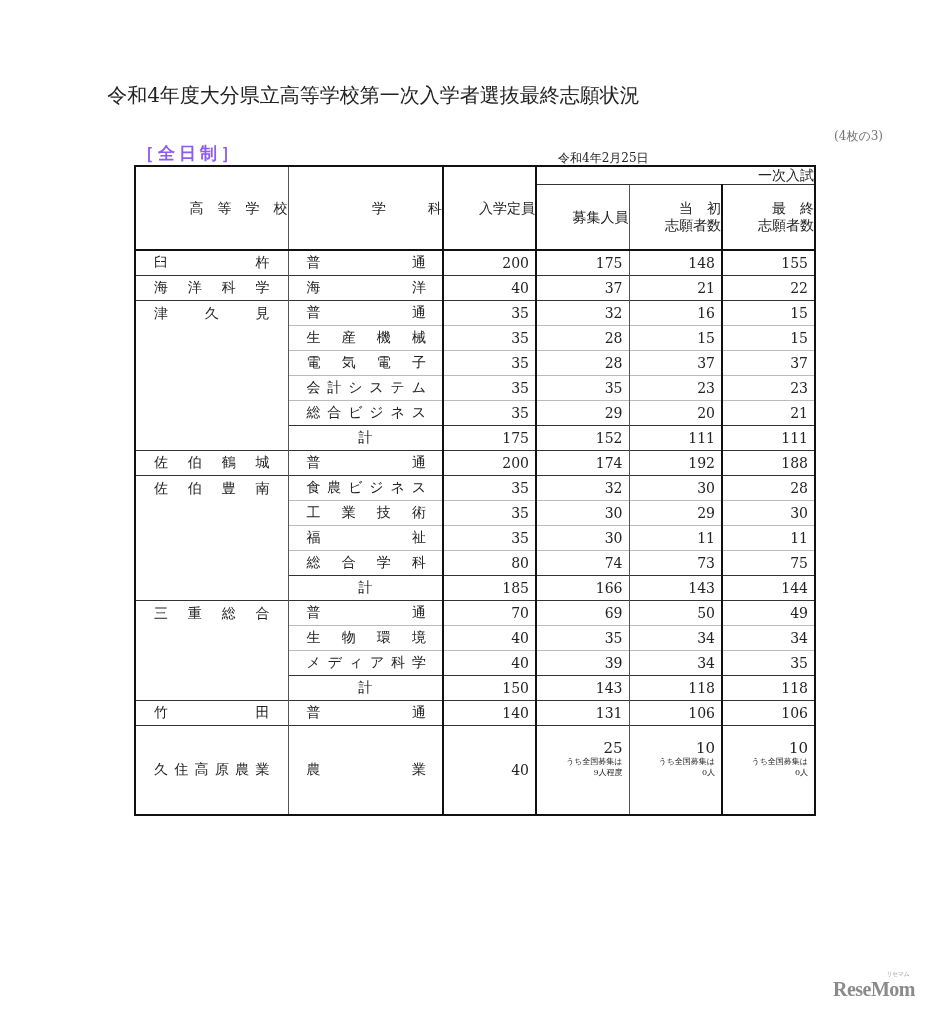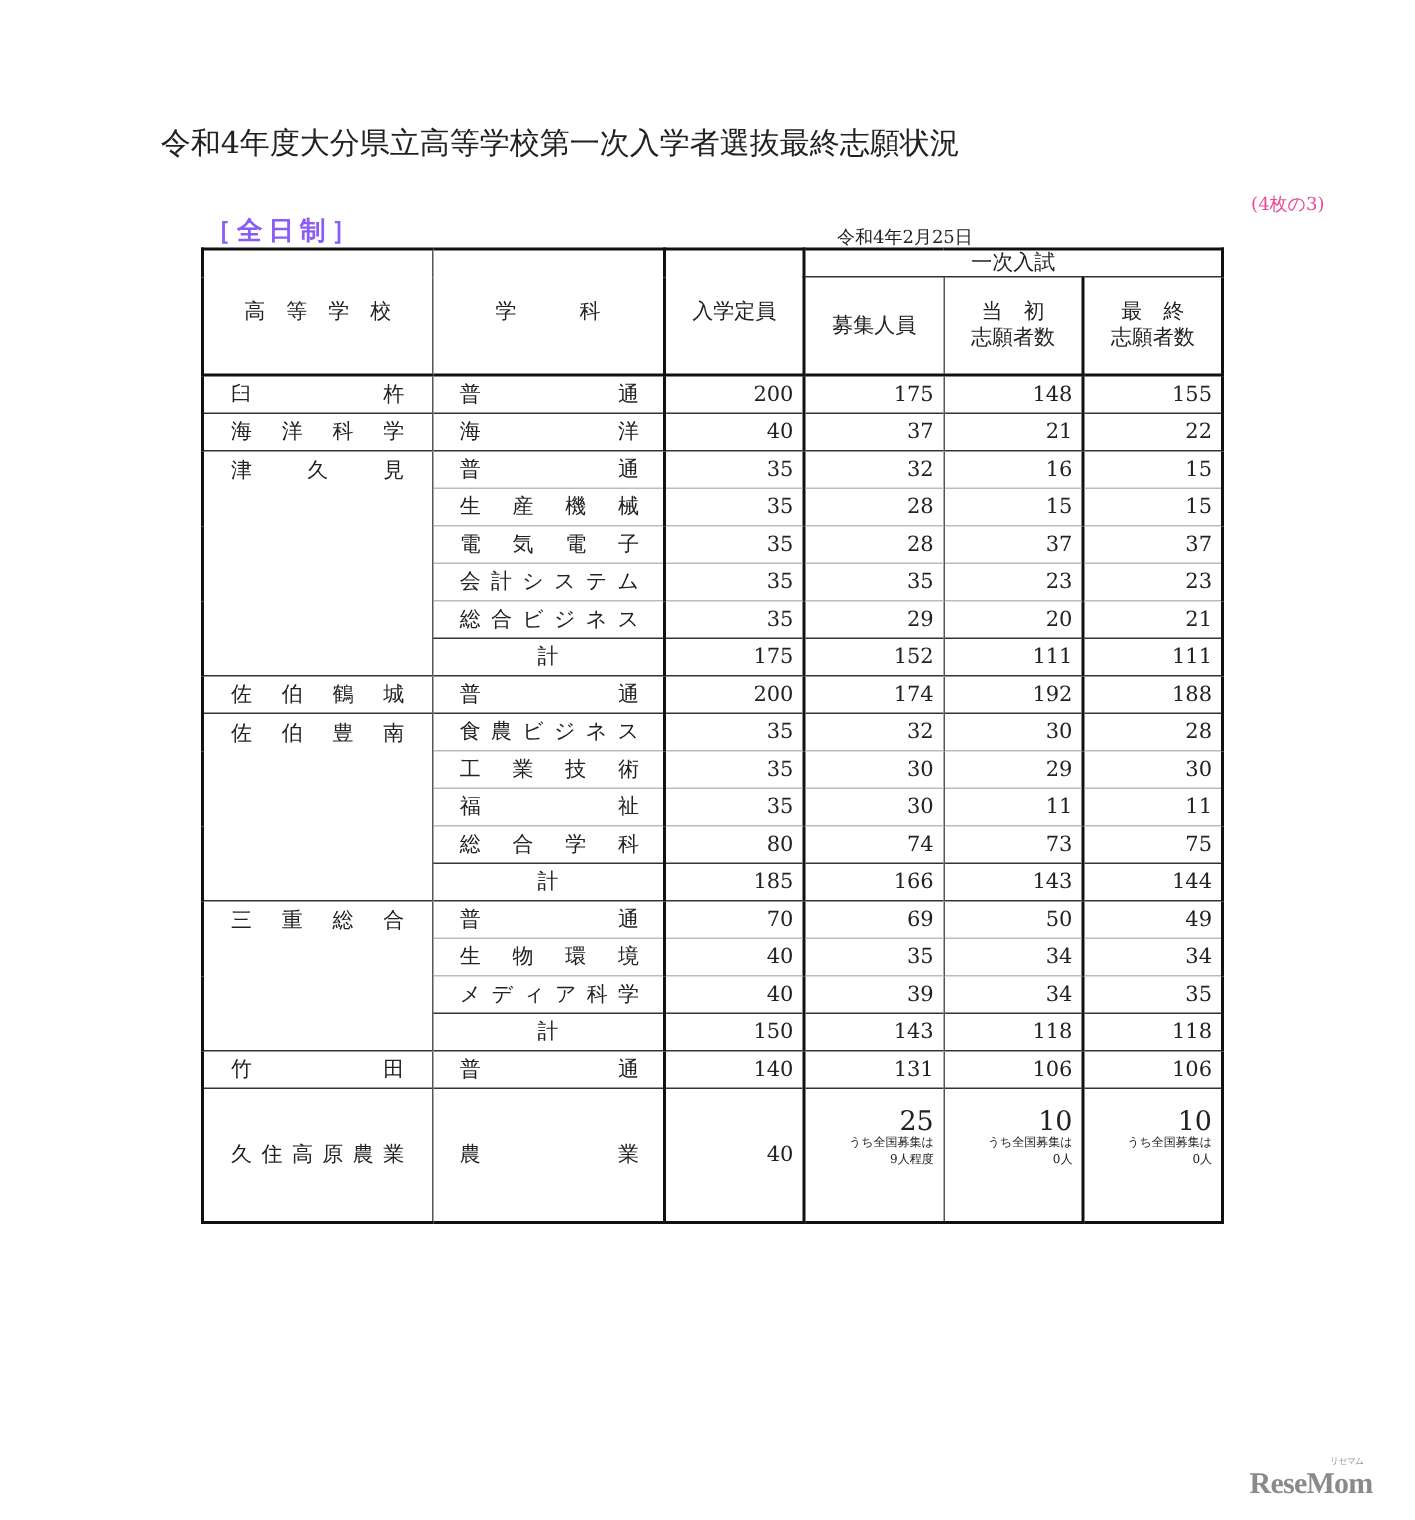--- a/index.html
+++ b/index.html
@@ -1,52 +1,52 @@
 <!DOCTYPE html>
 <html><head>
 <meta charset="utf-8">
 <style>
   html, body { margin:0; padding:0; background:#ffffff; }
   body { width:943px; height:1013px; position:relative; overflow:hidden;
          font-family:"DejaVu Serif","Liberation Serif",serif; color:#222; }
   .title { position:absolute; left:0; width:747px; top:82px; text-align:center;
            font-size:20px; letter-spacing:0px; color:#222; }
-  .sheet { position:absolute; right:60px; top:128px; font-size:12px; color:#ec4899; }
+  .sheet { position:absolute; right:60px; top:128px; font-size:12px; color:#737373; }
   .section { position:absolute; left:137px; top:142px; font-size:17px; font-weight:bold;
              font-family:"DejaVu Sans","Liberation Sans",sans-serif; letter-spacing:4px; color:#8b5cf6; }
   .date { position:absolute; left:558px; top:150px; font-size:12px; color:#222; }
 
   table.main { position:absolute; left:134px; top:165px; border-collapse:collapse;
                table-layout:fixed; width:680px; font-size:14px; }
   table.main td, table.main th { padding:0; font-weight:normal; }
   col.c1 { width:153px; } col.c2 { width:155px; } col.c3 { width:93px; }
   col.c4 { width:93px; } col.c5 { width:93px; } col.c6 { width:93px; }
 
   .b-l2 { border-left:2.5px solid #111 !important; }
   .b-r2 { border-right:2.5px solid #111 !important; }
   .b-t2 { border-top:2.5px solid #111 !important; }
   .b-b2 { border-bottom:2.5px solid #111 !important; }
   .b-r1 { border-right:1px solid #555; }
   .b-t1 { border-top:1px solid #333; }
   .b-tg { border-top:1px solid #bbb; }
 
-  th.hd { text-align:center; vertical-align:middle; font-size:14px; line-height:17px; }
+  th.hd { text-align:right; vertical-align:middle; font-size:14px; line-height:17px; }
   tr.hrow1 th { height:17px; }
   tr.hrow2 th { height:64px; }
   tr.drow td { height:24px; vertical-align:middle; }
   tr.lastrow td { height:74px; vertical-align:middle; }
 
   .school { padding-left:18px !important; padding-right:18px !important; }
   .school .j, .dept .j { display:flex; justify-content:space-between; }
   .dept { padding-left:18px !important; padding-right:16px !important; }
   .school-top { vertical-align:top !important; padding-top:4px !important; }
   .num { text-align:right; padding-right:6px !important; font-family:"DejaVu Serif","Liberation Serif",serif; font-size:14px; }
   .sub { text-align:center; }
   .note { font-size:8px; line-height:11px; display:block; }
-  .numbig { font-size:18px; line-height:16px; display:block; }
+  .numbig { font-size:15px; line-height:16px; display:block; }
 
   .logo { position:absolute; left:833px; top:978px; font-family:Liberation Serif, serif;
           font-weight:bold; font-size:20px; color:#8a8a8a; letter-spacing:-0.5px; }
   .logo small { position:absolute; right:6px; top:-8px; font-size:6px; font-weight:normal; color:#999; }
 </style>
 </head>
 <body>
 
 <div class="title">令和4年度大分県立高等学校第一次入学者選抜最終志願状況</div>
 <div class="sheet">(4枚の3)</div>

